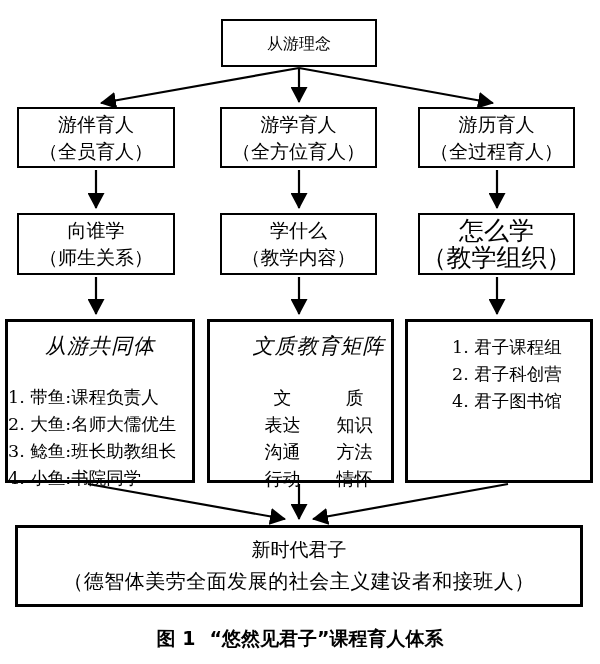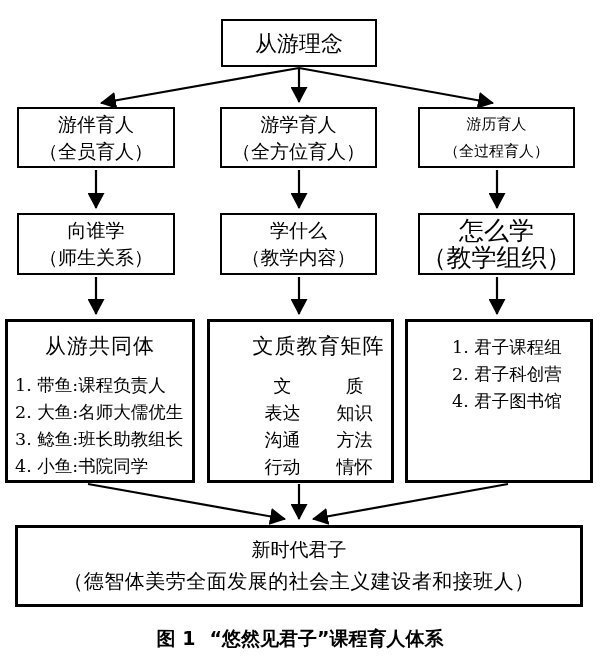--- a/index.html
+++ b/index.html
@@ -18,34 +18,34 @@
     box-sizing:border-box;
     background:#fff;
     display:flex;
     flex-direction:column;
     align-items:center;
     justify-content:center;
     text-align:center;
     line-height:27px;
   }
   .box.thick{border-width:3px;}
-  .top-box{left:221px;top:19px;width:156px;height:48px;font-size:22px;}
+  .top-box{left:221px;top:19px;width:156px;height:48px;font-size:16px;}
   .r2-1{left:17px; top:107px;width:158px;height:61px;font-size:19px;}
   .r2-2{left:220px;top:107px;width:157px;height:61px;font-size:19px;}
-  .r2-3{left:418px;top:107px;width:157px;height:61px;font-size:15px;}
+  .r2-3{left:418px;top:107px;width:157px;height:61px;font-size:19px;}
   .r3-1{left:17px; top:213px;width:158px;height:62px;font-size:19px;}
   .r3-2{left:220px;top:213px;width:157px;height:62px;font-size:19px;}
   .r3-3{left:418px;top:213px;width:157px;height:62px;font-size:25px;}
   .big{top:319px;height:164px;justify-content:flex-start;padding-top:12px;}
   .big-1{left:5px;  width:190px;}
   .big-2{left:207px;width:187px;padding-left:36px;}
   .big-3{left:405px;width:188px;}
-  .big-title{font-size:21px;line-height:24px;margin-bottom:14px;letter-spacing:1px;}
+  .big-title{font-size:21px;line-height:24px;margin-bottom:26px;letter-spacing:1px;font-style:italic;}
   .list{font-size:17.5px;line-height:27px;text-align:left;}
-  .list-left{align-self:flex-start;margin-left:7px;}
+  .list-left{align-self:flex-start;}
   .list-right{margin-left:16px;}
   .matrix{display:grid;grid-template-columns:58px 58px;column-gap:14px;font-size:18px;line-height:27px;}
   .matrix span{text-align:center;}
   .bottom-box{left:15px;top:525px;width:568px;height:82px;padding:4px 0;}
   .bottom-line1{font-size:19px;line-height:30px;}
   .bottom-line2{font-size:20px;line-height:34px;letter-spacing:0.5px;}
   .caption{
     position:absolute;left:0;top:624px;width:600px;
     text-align:center;
     font-family:"DejaVu Sans","Liberation Sans",sans-serif;

